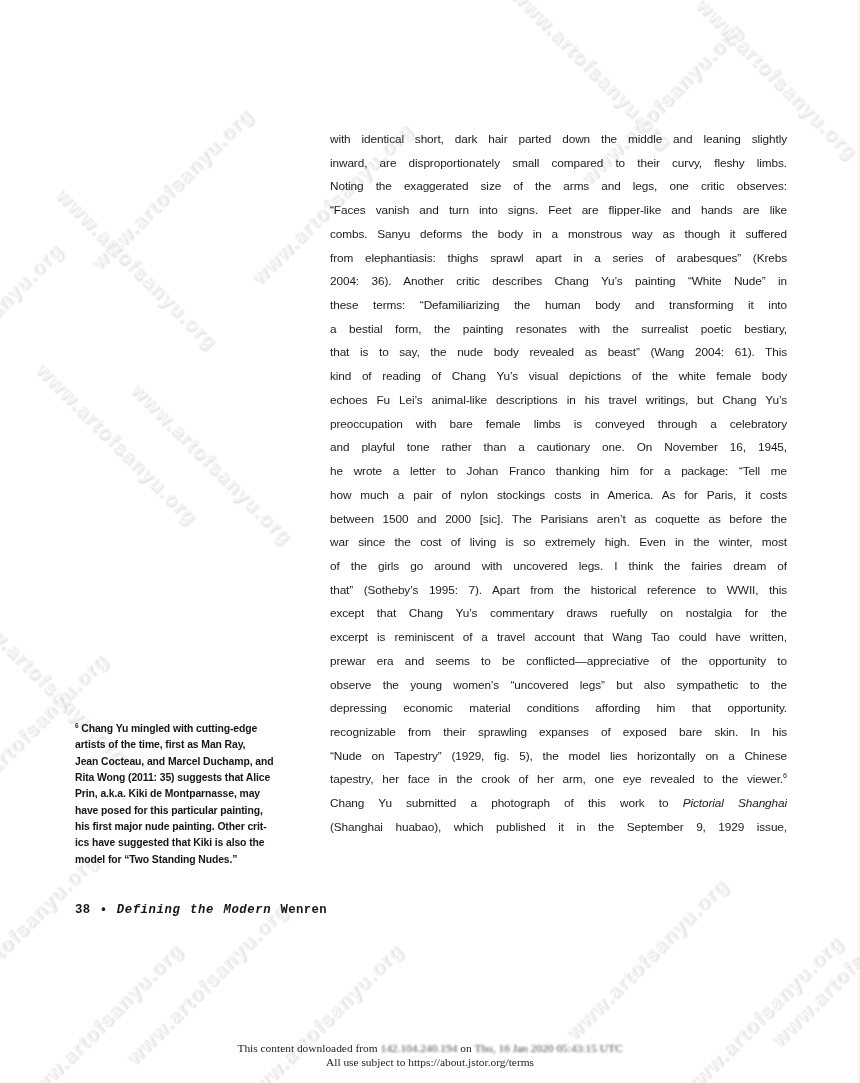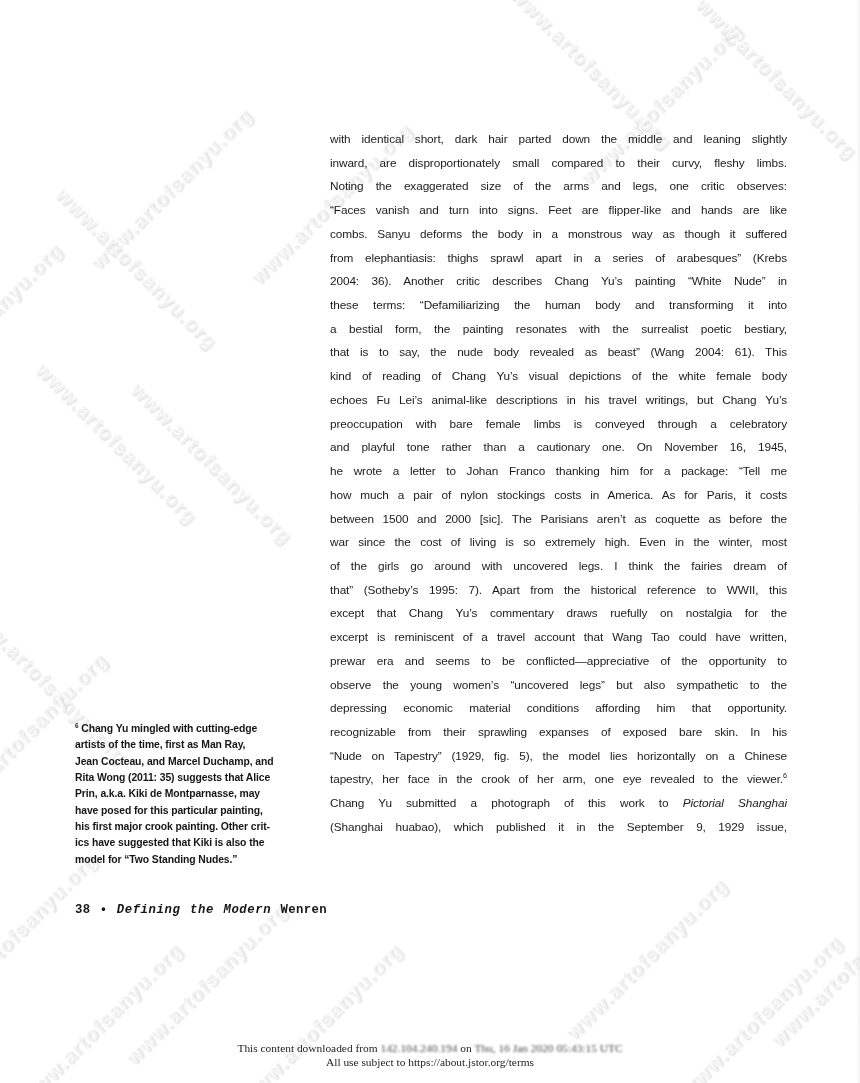--- a/index.html
+++ b/index.html
@@ -155,21 +155,21 @@
       <div class="bline"><span>(Shanghai huabao), which published it in the September 9, 1929 issue,</span></div>
     </div>
 
   <div id="footnote">
       <div class="fline"><sup>6</sup><span> Chang Yu mingled with cutting-edge</span></div>
       <div class="fline"><span>artists of the time, first as Man Ray,</span></div>
       <div class="fline"><span>Jean Cocteau, and Marcel Duchamp, and</span></div>
       <div class="fline"><span>Rita Wong (2011: 35) suggests that Alice</span></div>
       <div class="fline"><span>Prin, a.k.a. Kiki de Montparnasse, may</span></div>
       <div class="fline"><span>have posed for this particular painting,</span></div>
-      <div class="fline"><span>his first major crook painting. Other crit-</span></div>
+      <div class="fline"><span>his first major nude painting. Other crit-</span></div>
       <div class="fline"><span>ics have suggested that Kiki is also the</span></div>
       <div class="fline"><span>model for “Two Standing Nudes.”</span></div>
     </div>
 
   <div id="footer"><span>38</span> <span>•</span> <span class="it">Defining the Modern</span> <span>Wenren</span></div>
 
   <div id="jstor">
     <div class="jline"><span>This content downloaded from</span> <span class="blur">142.104.240.194</span> <span>on</span> <span class="blur">Thu, 16 Jan 2020 05:43:15 UTC</span></div>
     <div class="jline">All use subject to https://about.jstor.org/terms</div>
   </div>

